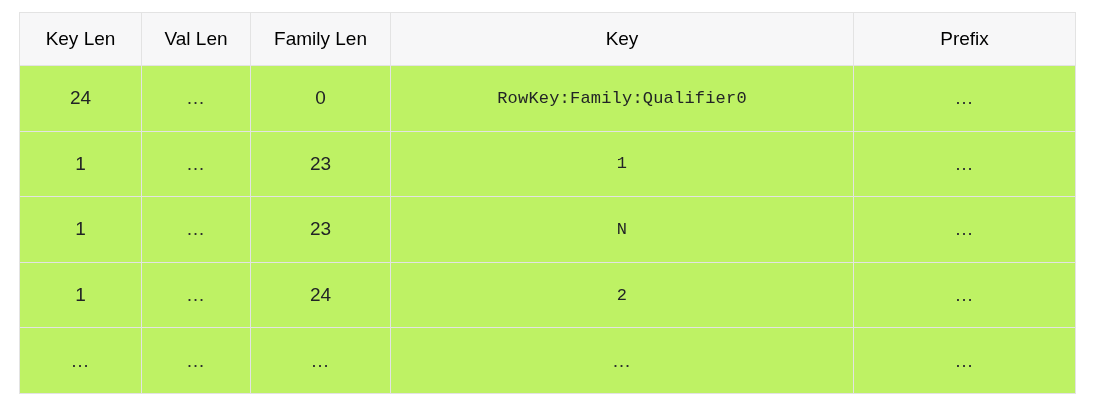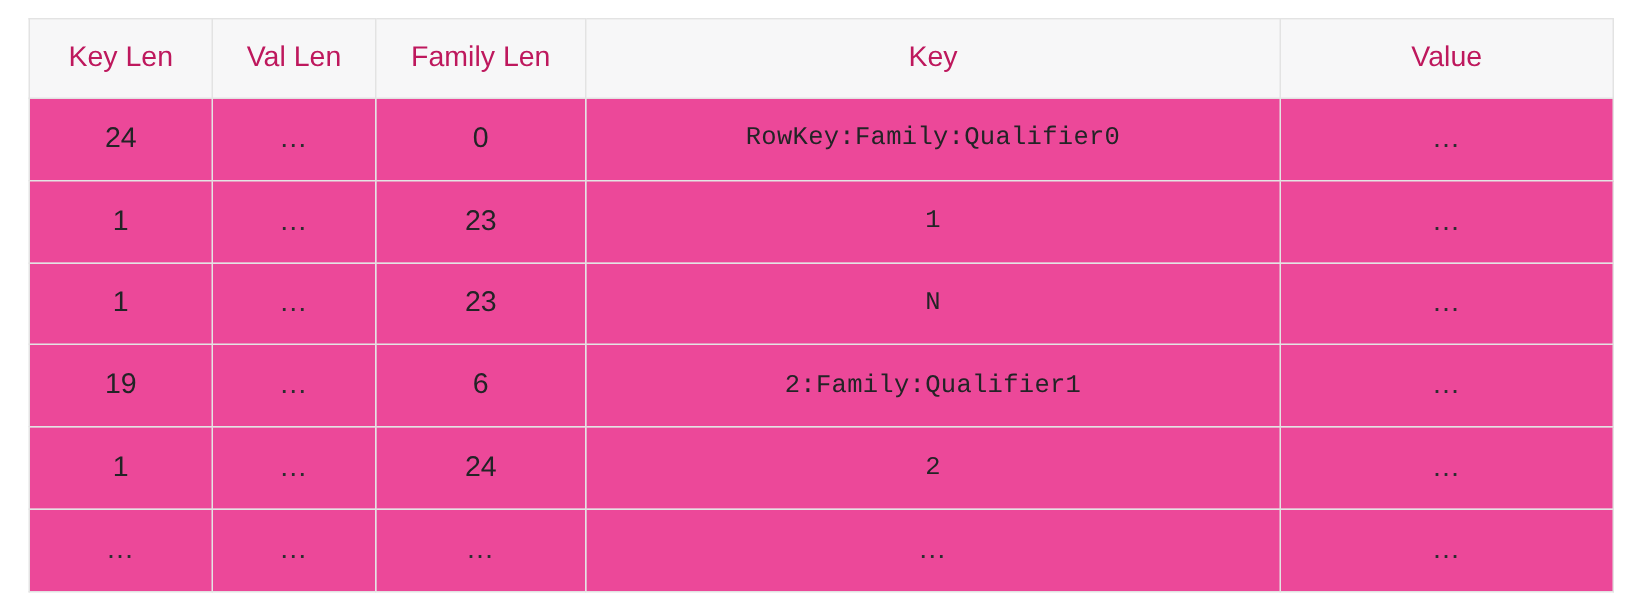--- a/index.html
+++ b/index.html
@@ -34,33 +34,33 @@
   table.kv-table col.c-vallen   { width: 109px; }
   table.kv-table col.c-prefixlen{ width: 140px; }
   table.kv-table col.c-key      { width: 463px; }
   table.kv-table col.c-value    { width: 222px; }
 
   thead tr.header-row { height: 53px; }
 
   thead th {
     background: #f7f7f8;
     border: 1px solid #e3e3e3;
-    color: #be185d;
+    color: #000000;
     font-size: 19px;
     font-weight: 400;
     text-align: center;
     vertical-align: middle;
     padding: 0 4px;
     white-space: nowrap;
   }
 
   tbody tr.data-row { height: 54.8px; }
 
   tbody td {
-    background: #ec4899;
+    background: #bef264;
     border: 1px solid #e3e3e3;
     color: #222426;
     font-size: 19px;
     font-weight: 400;
     text-align: center;
     vertical-align: middle;
     padding: 0 4px;
     white-space: nowrap;
   }
 
@@ -87,21 +87,21 @@
       <col class="c-prefixlen">
       <col class="c-key">
       <col class="c-value">
     </colgroup>
     <thead>
       <tr class="header-row">
         <th>Key Len</th>
         <th>Val Len</th>
         <th>Family Len</th>
         <th>Key</th>
-        <th>Value</th>
+        <th>Prefix</th>
       </tr>
     </thead>
     <tbody>
       <tr class="data-row">
         <td>24</td>
         <td class="ellipsis-cell">…</td>
         <td>0</td>
         <td class="mono-cell">RowKey:Family:Qualifier0</td>
         <td class="ellipsis-cell">…</td>
       </tr>
@@ -113,27 +113,20 @@
         <td class="ellipsis-cell">…</td>
       </tr>
       <tr class="data-row">
         <td>1</td>
         <td class="ellipsis-cell">…</td>
         <td>23</td>
         <td class="mono-cell">N</td>
         <td class="ellipsis-cell">…</td>
       </tr>
       <tr class="data-row">
-        <td>19</td>
-        <td class="ellipsis-cell">…</td>
-        <td>6</td>
-        <td class="mono-cell">2:Family:Qualifier1</td>
-        <td class="ellipsis-cell">…</td>
-      </tr>
-      <tr class="data-row">
         <td>1</td>
         <td class="ellipsis-cell">…</td>
         <td>24</td>
         <td class="mono-cell">2</td>
         <td class="ellipsis-cell">…</td>
       </tr>
       <tr class="data-row">
         <td class="ellipsis-cell">…</td>
         <td class="ellipsis-cell">…</td>
         <td class="ellipsis-cell">…</td>

